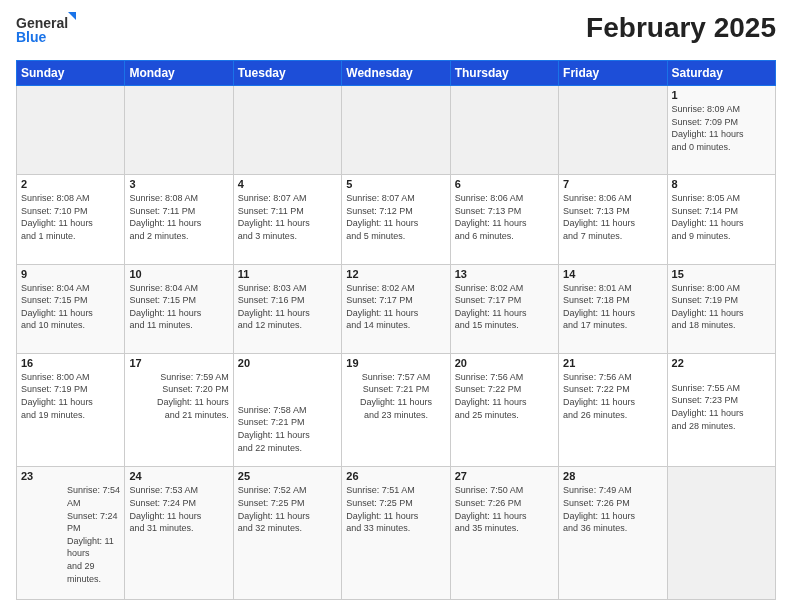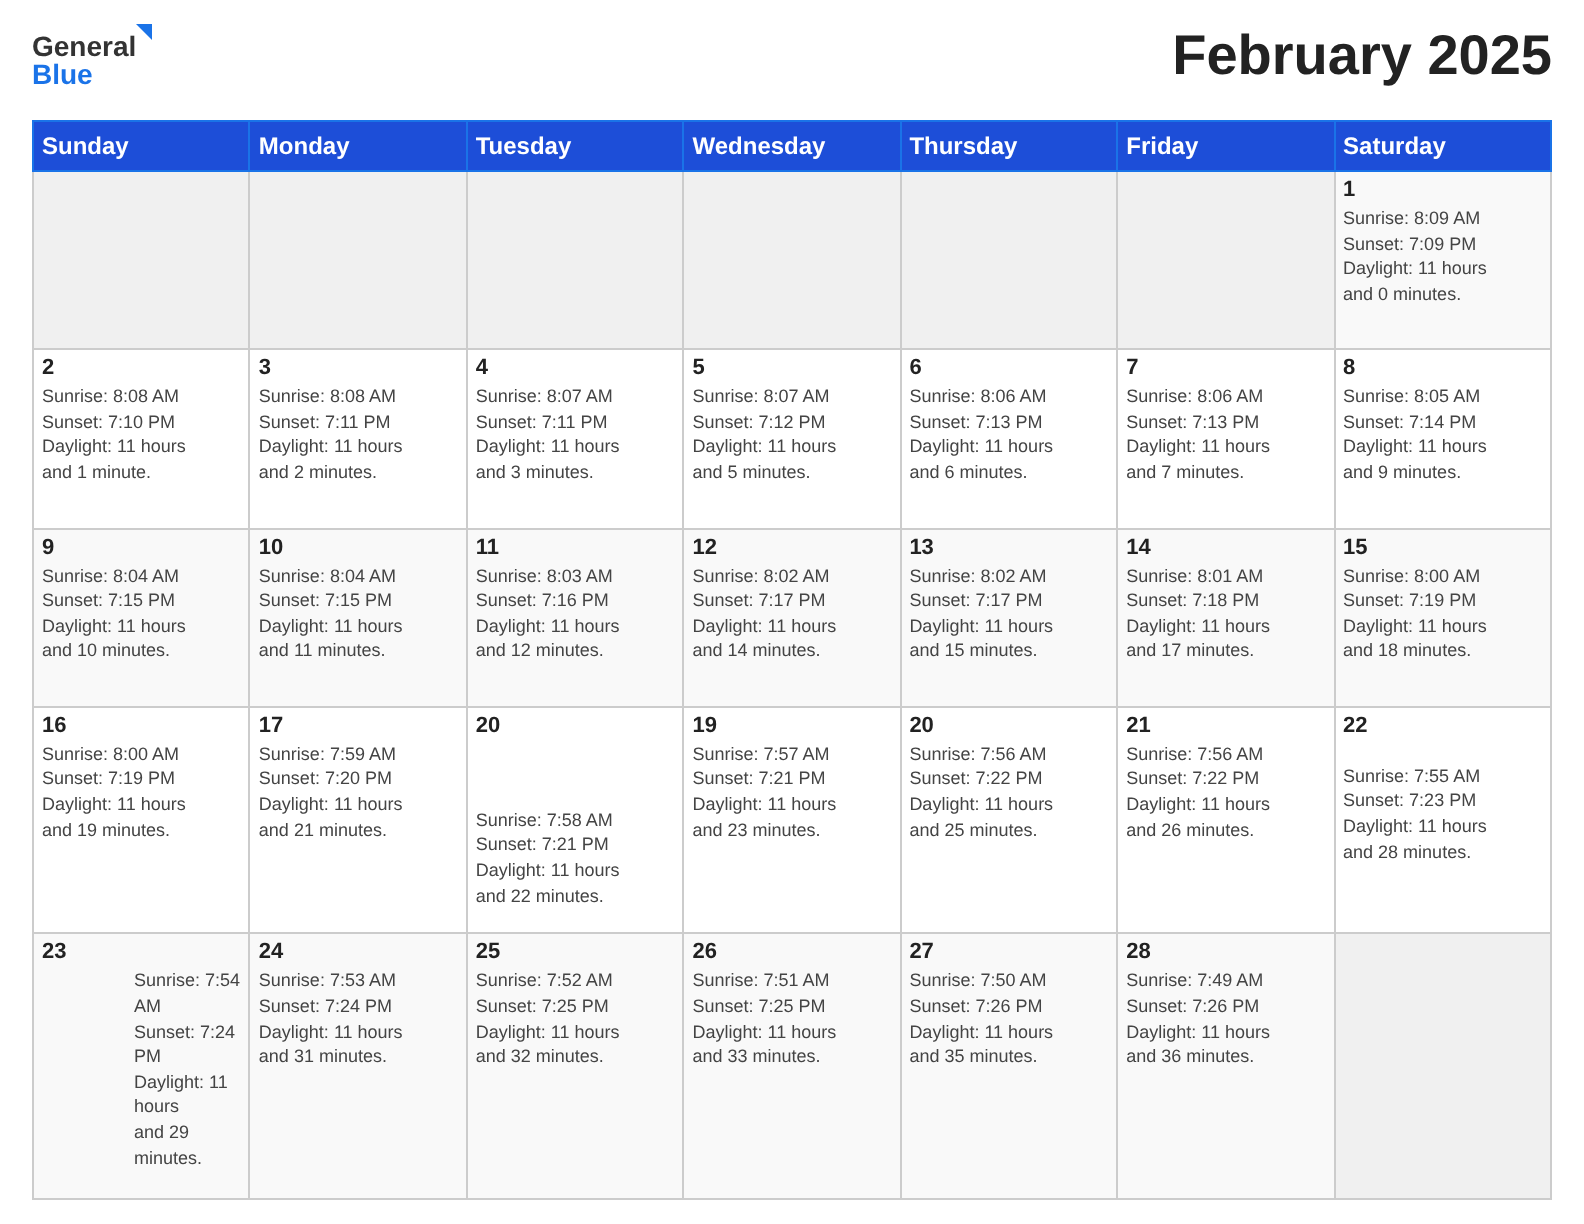--- a/index.html
+++ b/index.html
@@ -236,35 +236,35 @@
         <tr>
           <td>
             <span class="day-number">16</span>
             <div class="day-info" style="white-space: pre-line;">Sunrise: 8:00 AM
 Sunset: 7:19 PM
 Daylight: 11 hours
 and 19 minutes.</div>
           </td>
           <td>
             <span class="day-number">17</span>
-            <div class="day-info" style="white-space: pre-line;">Sunrise: 7:59 AM
+            <div class="day-info" style="white-space: pre-line; text-align: right;">Sunrise: 7:59 AM
 Sunset: 7:20 PM
 Daylight: 11 hours
 and 21 minutes.</div>
           </td>
           <td>
             <span class="day-number">20</span>
             <div class="day-info" style="white-space: pre-line; margin-top: 35px;">Sunrise: 7:58 AM
 Sunset: 7:21 PM
 Daylight: 11 hours
 and 22 minutes.</div>
           </td>
           <td>
             <span class="day-number">19</span>
-            <div class="day-info" style="white-space: pre-line;">Sunrise: 7:57 AM
+            <div class="day-info" style="white-space: pre-line; text-align: center;">Sunrise: 7:57 AM
 Sunset: 7:21 PM
 Daylight: 11 hours
 and 23 minutes.</div>
           </td>
           <td>
             <span class="day-number">20</span>
             <div class="day-info" style="white-space: pre-line;">Sunrise: 7:56 AM
 Sunset: 7:22 PM
 Daylight: 11 hours
 and 25 minutes.</div>

